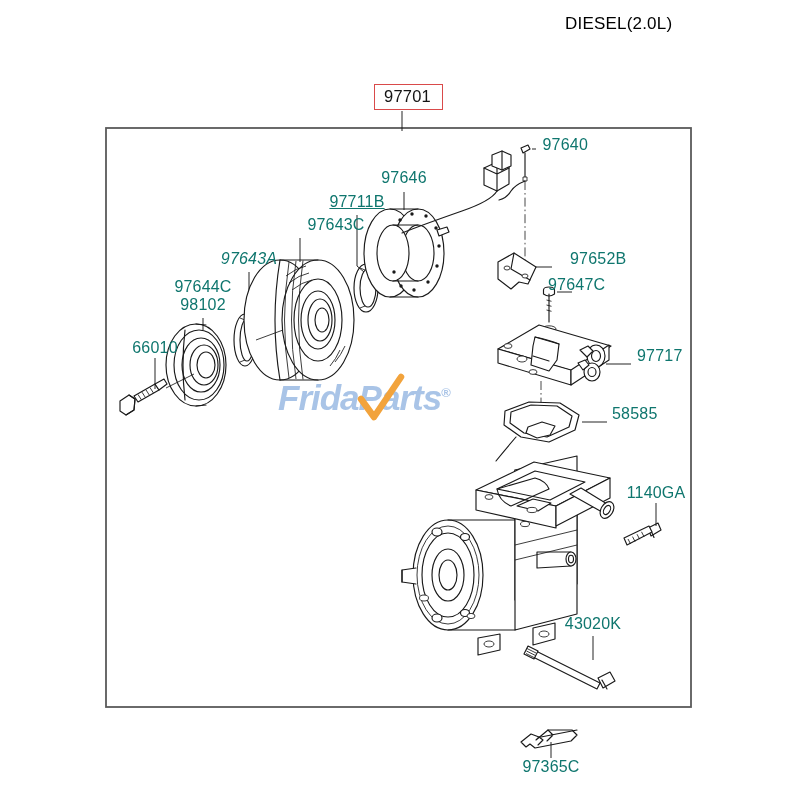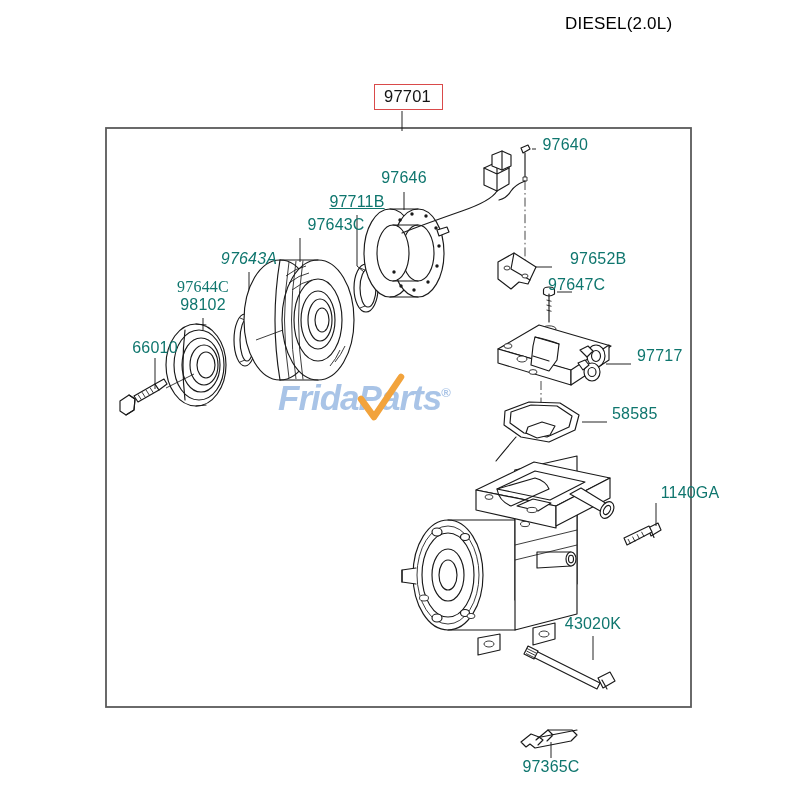--- a/index.html
+++ b/index.html
@@ -308,24 +308,24 @@
 
   <div class="hdr" style="left:565px;top:14px;">DIESEL(2.0L)</div>
 
   <div class="hl">97701</div>
 
   <div class="lbl rgt" style="left:588px;top:136px;">97640</div>
   <div class="lbl ctr" style="left:404px;top:169px;">97646</div>
   <div class="lbl ctr" style="left:357px;top:193px;text-decoration:underline;">97711B</div>
   <div class="lbl ctr" style="left:300px;top:216px;margin-left:36px;">97643C</div>
   <div class="lbl ctr" style="left:249px;top:250px;font-style:italic;">97643A</div>
-  <div class="lbl ctr" style="left:203px;top:278px;font-family:Liberation Serif, serif;">97644C</div>
+  <div class="lbl ctr" style="left:203px;top:278px;">97644C</div>
   <div class="lbl ctr" style="left:203px;top:296px;">98102</div>
   <div class="lbl ctr" style="left:155px;top:339px;">66010</div>
   <div class="lbl" style="left:570px;top:250px;">97652B</div>
   <div class="lbl" style="left:548px;top:276px;">97647C</div>
   <div class="lbl" style="left:637px;top:347px;">97717</div>
   <div class="lbl" style="left:612px;top:405px;">58585</div>
-  <div class="lbl ctr" style="left:656px;top:484px;margin-left:34px;">1140GA</div>
+  <div class="lbl ctr" style="left:656px;top:484px;">1140GA</div>
   <div class="lbl ctr" style="left:593px;top:615px;">43020K</div>
   <div class="lbl ctr" style="left:551px;top:758px;">97365C</div>
 
 </div>
 
 </body></html>

